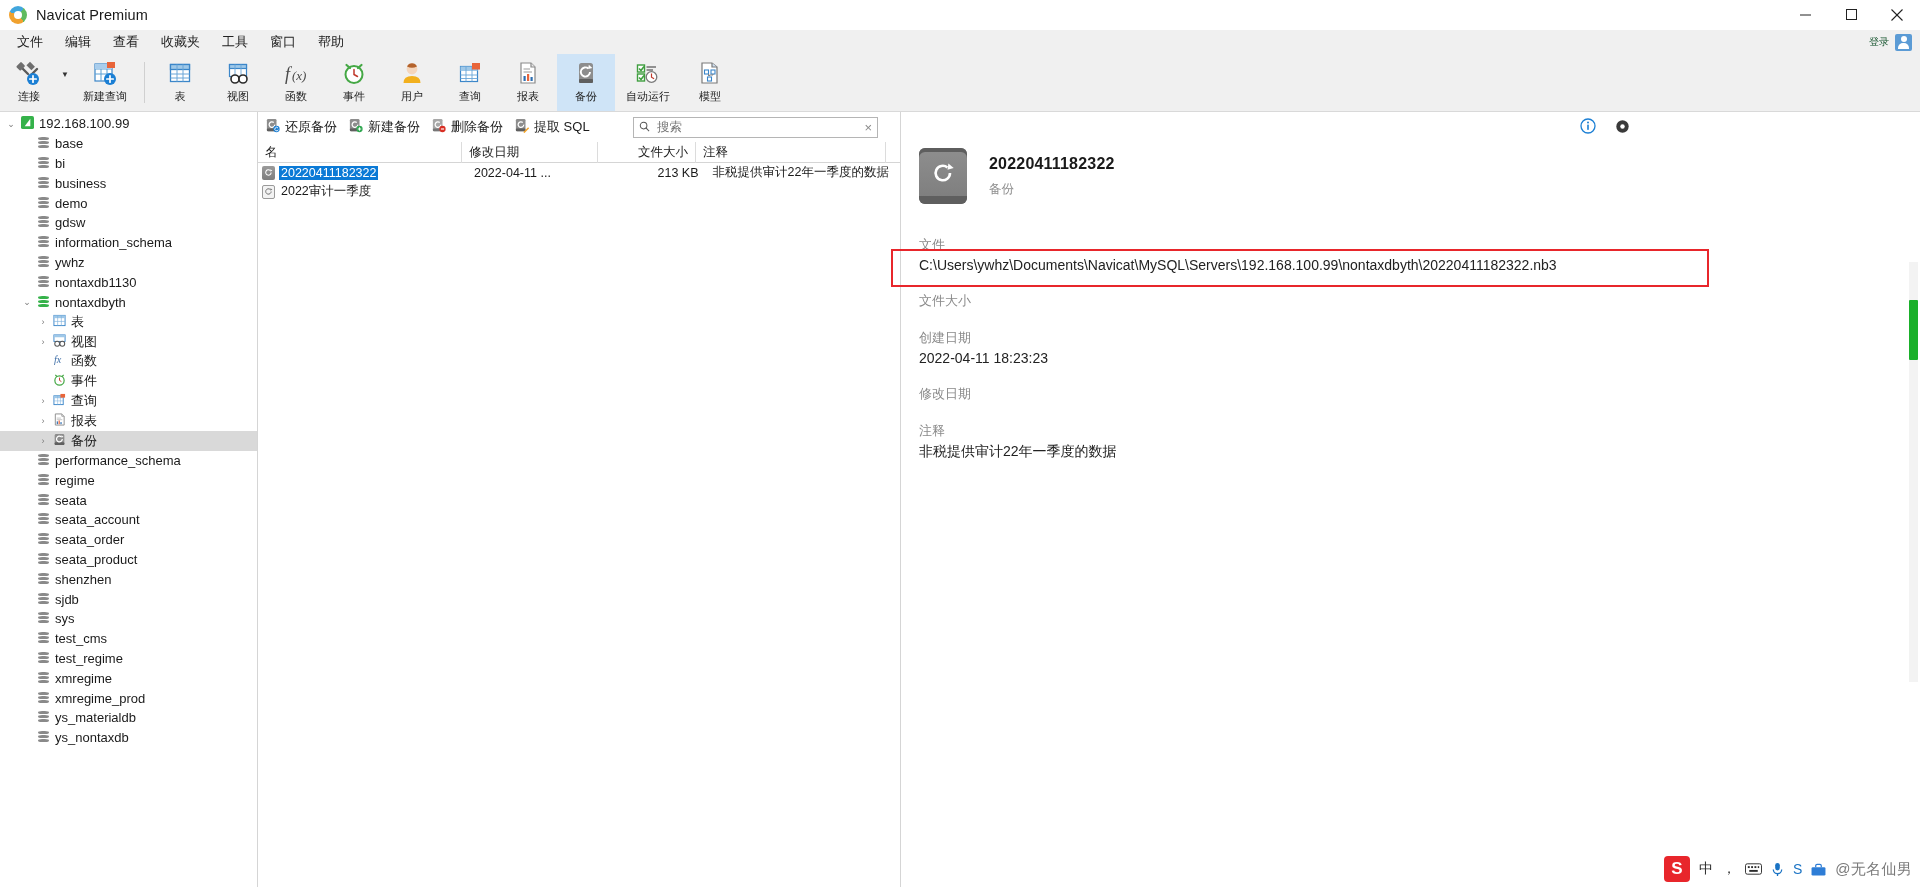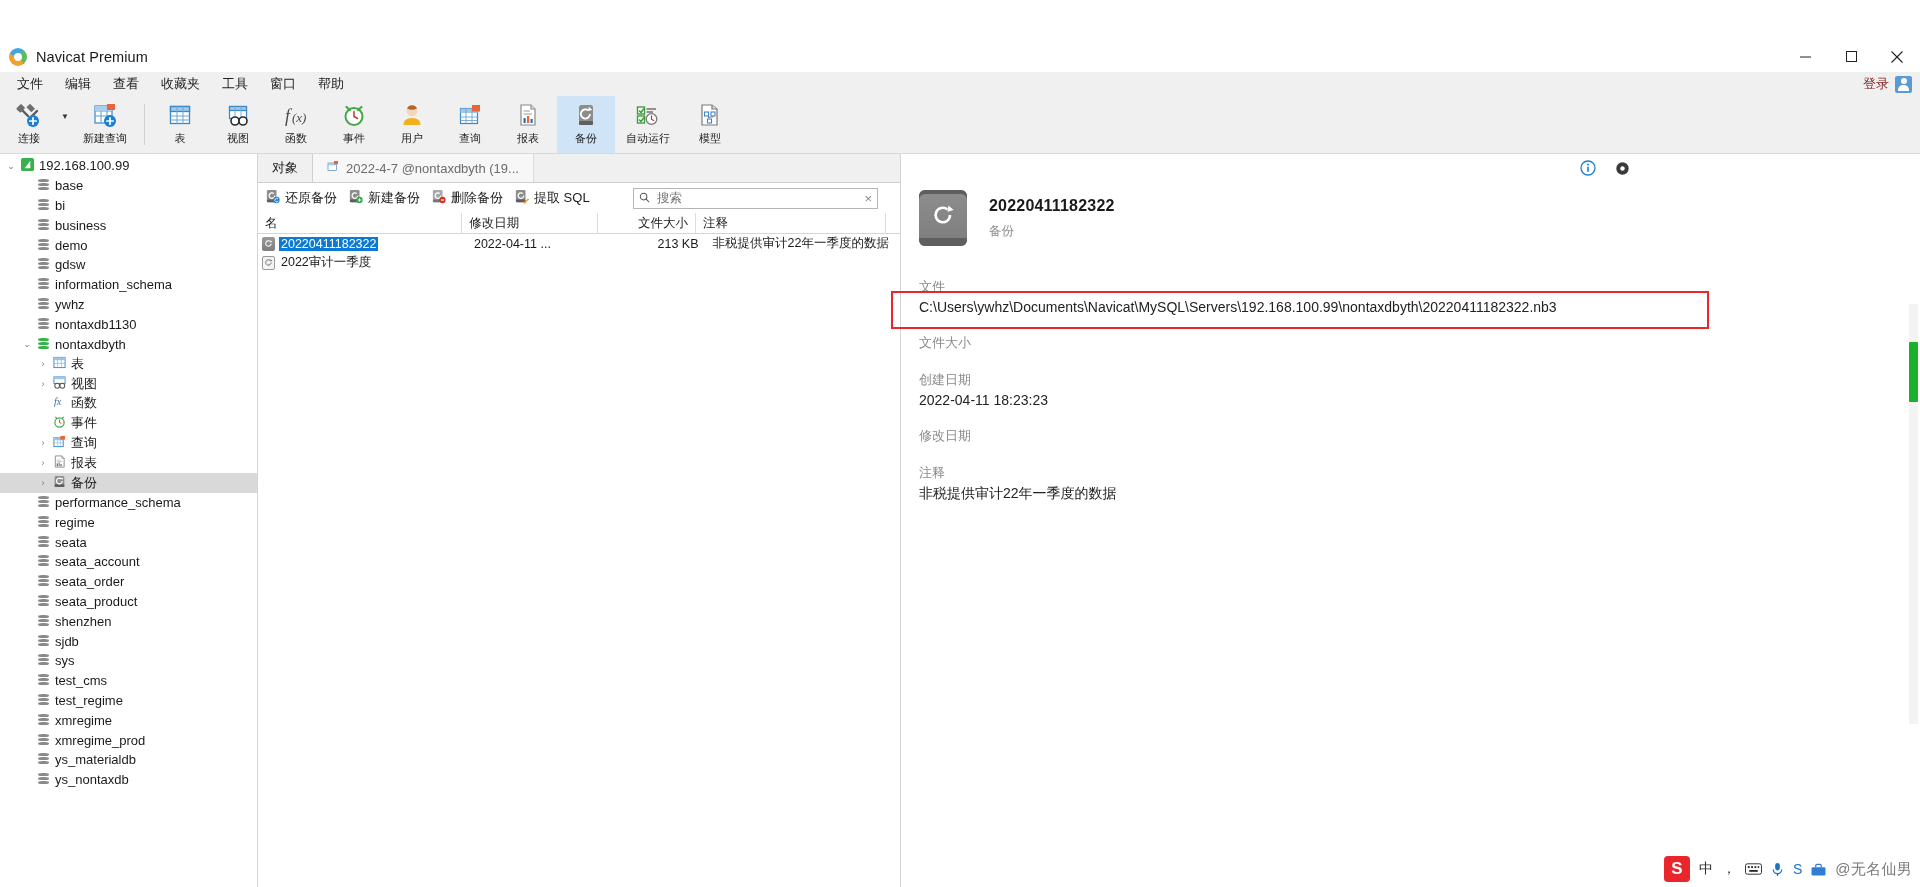--- a/index.html
+++ b/index.html
@@ -9,21 +9,21 @@
     overflow: hidden;
     font-family: "Liberation Sans", "DejaVu Sans", sans-serif;
     background: #ffffff;
     -webkit-font-smoothing: antialiased;
   }
   .app { position: relative; width: 1920px; height: 887px; display: flex; flex-direction: column; }
 
   
   .titlebar {
     height: 30px; background: #ffffff; display: flex; align-items: center;
-    border-bottom: 1px solid #ffffff; flex: none; margin-top: 42px;
+    border-bottom: 1px solid #ffffff; flex: none;
   }
   .titlebar .logo {
     width: 18px; height: 18px; margin-left: 9px; margin-right: 9px;
     border-radius: 50%;
     background:
       conic-gradient(from 200deg, #f0a12e 0deg 90deg, #42a6dd 90deg 200deg, #5fbb5f 200deg 300deg, #f0a12e 300deg 360deg);
     position: relative; flex: none;
   }
   .titlebar .logo::after {
     content: ""; position: absolute; left: 5px; top: 5px; width: 8px; height: 8px;
@@ -39,21 +39,21 @@
 
   
   .menubar {
     height: 24px; background: #f0f0f0; display: flex; align-items: center;
     padding-left: 6px; flex: none; position: relative;
   }
   .menubar .mi {
     font-size: 13px; color: #222; padding: 2px 11px; line-height: 18px; cursor: default;
   }
   .menubar .right { margin-left: auto; display: flex; align-items: center; gap: 6px; padding-right: 8px; }
-  .menubar .login { font-size: 13px; color: #7f1d1d; }
+  .menubar .login { font-size: 10px; color: #14532d; }
   .menubar .avatar {
     width: 17px; height: 17px; background: #5b9bd5; border-radius: 2px; position: relative;
   }
   .menubar .avatar::before {
     content: ""; position: absolute; left: 5.5px; top: 2.5px; width: 6px; height: 6px;
     border-radius: 50%; background: #ffffff;
   }
   .menubar .avatar::after {
     content: ""; position: absolute; left: 3px; top: 9.5px; width: 11px; height: 6px;
     border-radius: 5px 5px 0 0; background: #ffffff;
@@ -845,36 +845,20 @@
                 <i></i>
                 <i></i>
               </span>
             </span>
             <span class="tlbl">ys_nontaxdb</span>
           </div>
         </div>
     </div>
 
     <div class="center">
-      <div class="tabbar">
-        <div class="tab obj">
-          <span>对象</span>
-        </div>
-        <div class="tab doc">
-          <span>
-            <svg width="13" height="13" viewBox="0 0 26 26">
-              <rect x="2" y="6" width="17" height="15" fill="#fff" stroke="#3b86c9" stroke-width="1.3"></rect>
-              <rect x="2" y="6" width="17" height="4.5" fill="#9fc8e8"></rect>
-              <rect x="14" y="2" width="8" height="6.5" fill="#e8653a"></rect>
-            </svg>
-          </span>
-          <span>2022-4-7 @nontaxdbyth (19...</span>
-        </div>
-        <div class="spacer"></div>
-      </div>
 
       <div class="acttoolbar">
         <div class="act">
           <span>
             <svg width="14" height="15" viewBox="0 0 16 17">
               <rect x="1" y="1" width="11" height="14" rx="1.6" fill="#8d8d8d"></rect>
               <rect x="1" y="12" width="11" height="3" rx="1" fill="#5f5f5f"></rect>
               <path d="M10 7.5 a3.2 3.2 0 1 1 -1.1 -2.4" fill="none" stroke="#fff" stroke-width="1.4"></path>
               <circle cx="12" cy="12.5" r="3.6" fill="#1b7fd4"></circle>
               <path d="M13.7 11.4 a2 2 0 1 0 .3 1.9" fill="none" stroke="#fff" stroke-width="1"></path>

